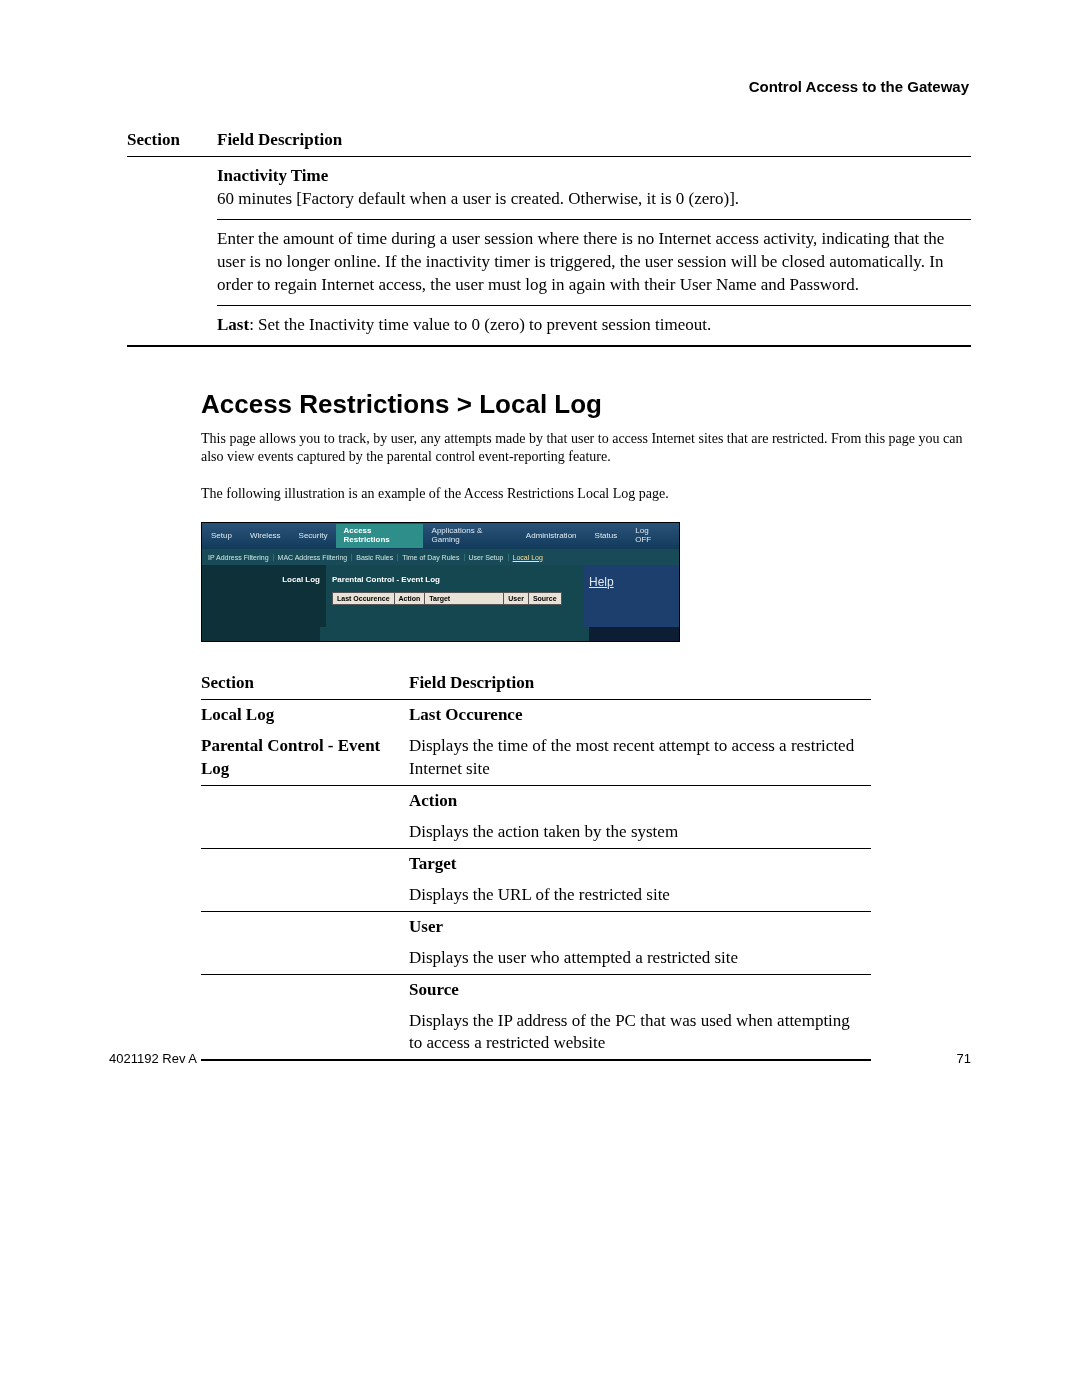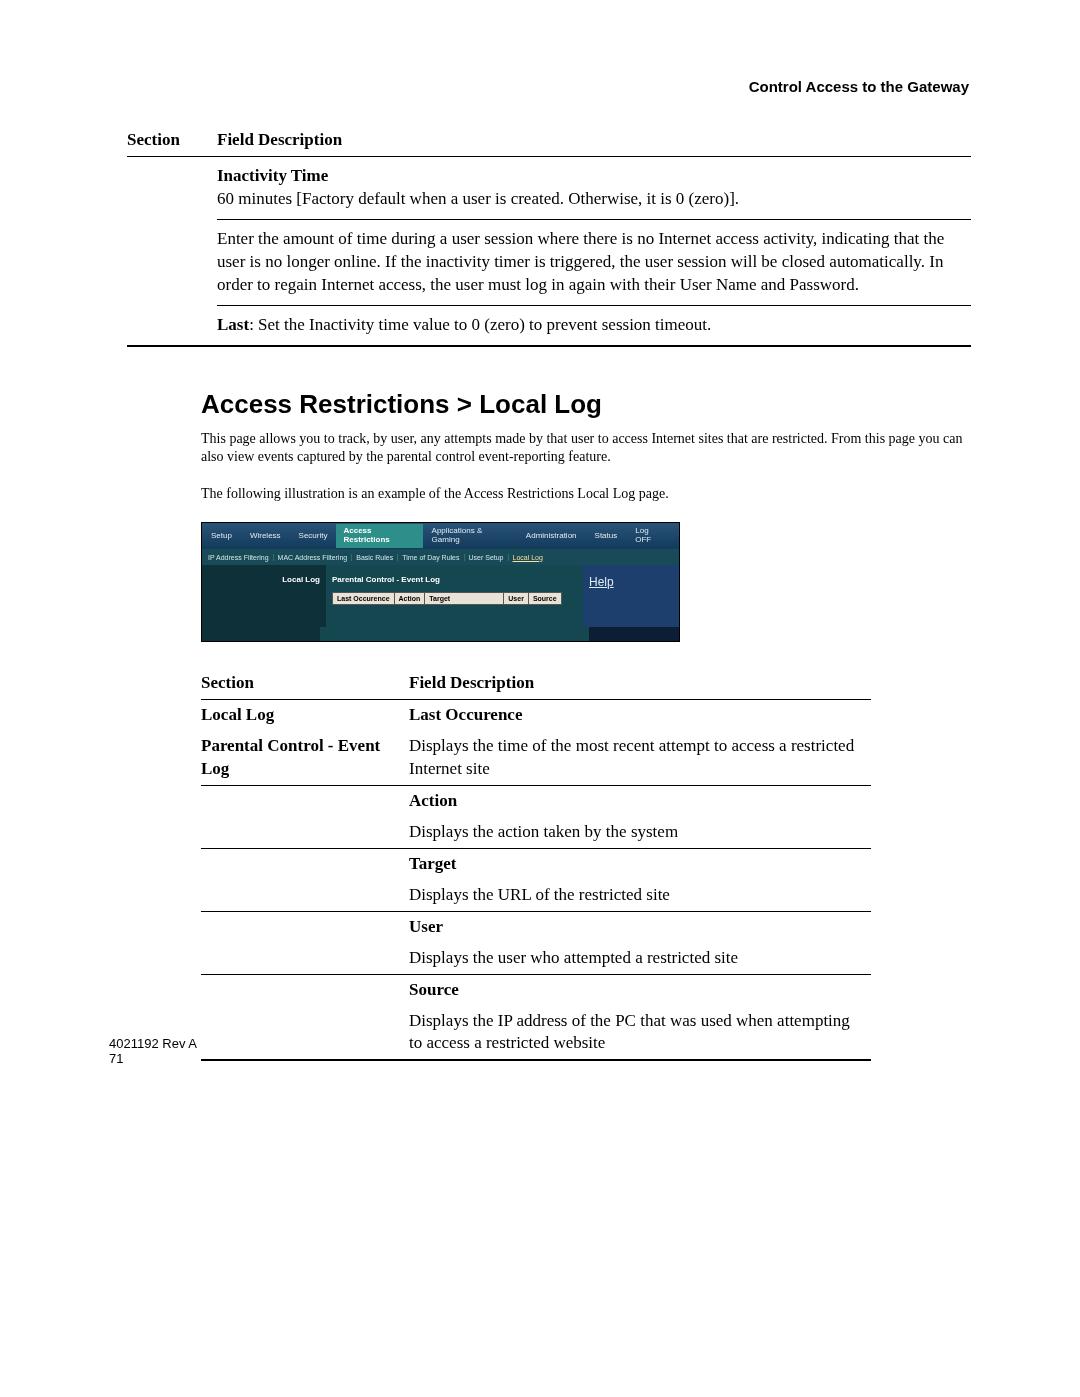--- a/index.html
+++ b/index.html
@@ -186,21 +186,20 @@
   .footer {
     position: absolute;
     left: 109px;
     right: 109px;
     bottom: 50px;
     font-family: Arial, Helvetica, sans-serif;
     font-size: 13px;
     color: #000;
     display: flex;
     justify-content: space-between;
-    flex-direction: column;
   }
   .nb { font-weight: bold; }
 </style>
 </head>
 <body>
 
 <div class="page">
 
   <div class="gateway-title">Control Access to the Gateway</div>
 

